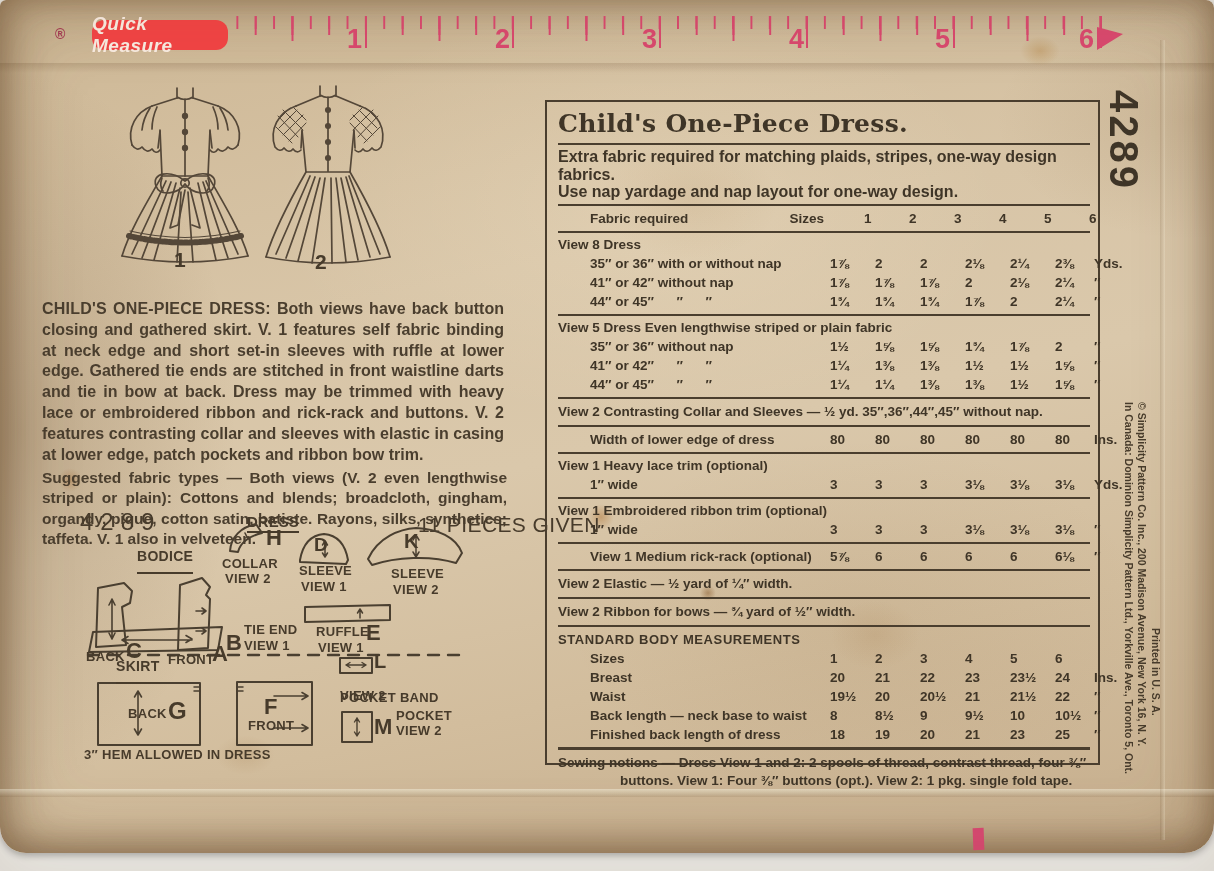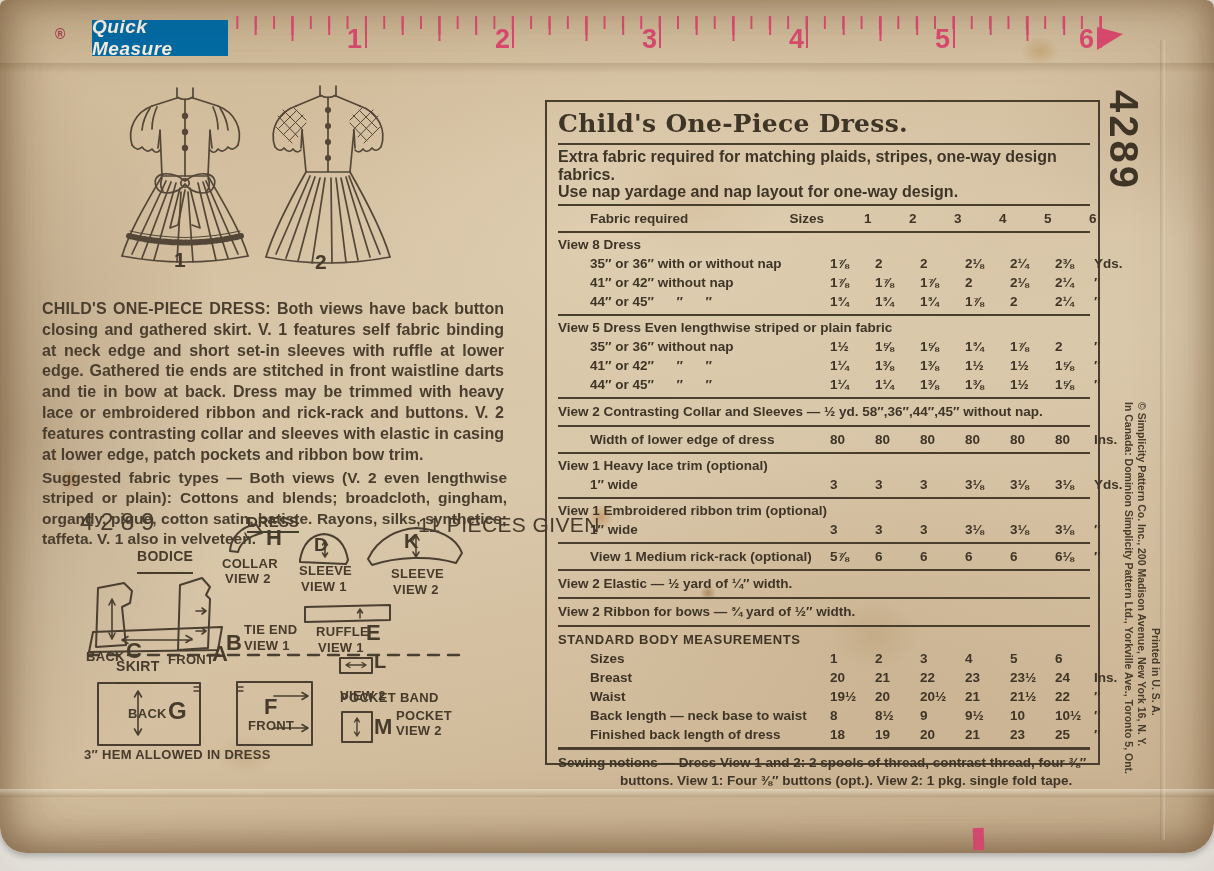--- a/index.html
+++ b/index.html
@@ -27,22 +27,22 @@
   .s1{left:588px;top:504px;width:26px;height:26px;background:radial-gradient(rgba(165,95,25,.38),transparent 70%);}
   .s2{left:58px;top:468px;width:24px;height:24px;background:radial-gradient(rgba(160,95,30,.32),transparent 70%);}
   .s3{left:1020px;top:36px;width:40px;height:30px;background:radial-gradient(rgba(170,115,40,.30),transparent 70%);}
   .s4{left:700px;top:585px;width:16px;height:16px;background:radial-gradient(rgba(120,70,20,.42),transparent 70%);}
   .s5{left:600px;top:140px;width:180px;height:120px;background:radial-gradient(rgba(150,105,50,.10),transparent 70%);}
   .s6{left:830px;top:600px;width:90px;height:70px;background:radial-gradient(rgba(150,100,45,.12),transparent 70%);}
   .s7{left:215px;top:735px;width:60px;height:40px;background:radial-gradient(rgba(140,95,40,.14),transparent 70%);}
   .pinkmark{position:absolute;left:973px;top:828px;width:11px;height:22px;background:#d4496f;transform:rotate(-2deg);}
   
   .reg{position:absolute;left:55px;top:26px;font-size:14px;font-weight:700;color:#a33a52;}
-  .qm{position:absolute;left:92px;top:20px;width:136px;height:36px;background:#0369a1;
-      display:flex;align-items:center;justify-content:center;}
+  .qm{position:absolute;left:92px;top:20px;width:136px;height:30px;background:#ef4444;
+      display:flex;align-items:center;justify-content:center;border-radius:12px;}
   .qm span{color:#f6e9de;font-style:italic;font-weight:700;font-size:19px;letter-spacing:.5px;}
   .ticks{position:absolute;left:232px;top:16px;width:876px;height:34px;
     background:
       linear-gradient(90deg,#d7496d 0 2.4px,transparent 2.4px) 133px 0/147px 32px repeat-x,
       linear-gradient(90deg,#d7496d 0 2.2px,transparent 2.2px) 59.5px 0/73.5px 25px repeat-x,
       linear-gradient(90deg,#d7496d 0 2.2px,transparent 2.2px) 22.7px 0/36.75px 19px repeat-x,
       linear-gradient(90deg,#d7496d 0 2px,transparent 2px) 4.4px 0/18.37px 13px repeat-x;
     background-repeat:repeat-x;}
   .rnum{position:absolute;top:24px;transform:translateX(-100%);font-size:27px;font-weight:700;color:#d7496d;}
   .arrow6{position:absolute;left:1097px;top:27px;width:0;height:0;
@@ -335,21 +335,21 @@
           <span class="cell">1¼</span>
           <span class="cell">1⅜</span>
           <span class="cell">1⅜</span>
           <span class="cell">1½</span>
           <span class="cell">1⅝</span>
         </span>
       <span class="unit">″</span>
     </div>
     <div class="rule"></div>
 
-    <div class="tfull">View 2   Contrasting Collar and Sleeves — ½ yd. 58″,36″,44″,45″ without nap.</div>
+    <div class="tfull">View 2   Contrasting Collar and Sleeves — ½ yd. 35″,36″,44″,45″ without nap.</div>
     <div class="rule"></div>
 
     <div class="trow">
       <span class="lbl">Width of lower edge of dress</span>
       <span class="cells">
           <span class="cell">80</span>
           <span class="cell">80</span>
           <span class="cell">80</span>
           <span class="cell">80</span>
           <span class="cell">80</span>

